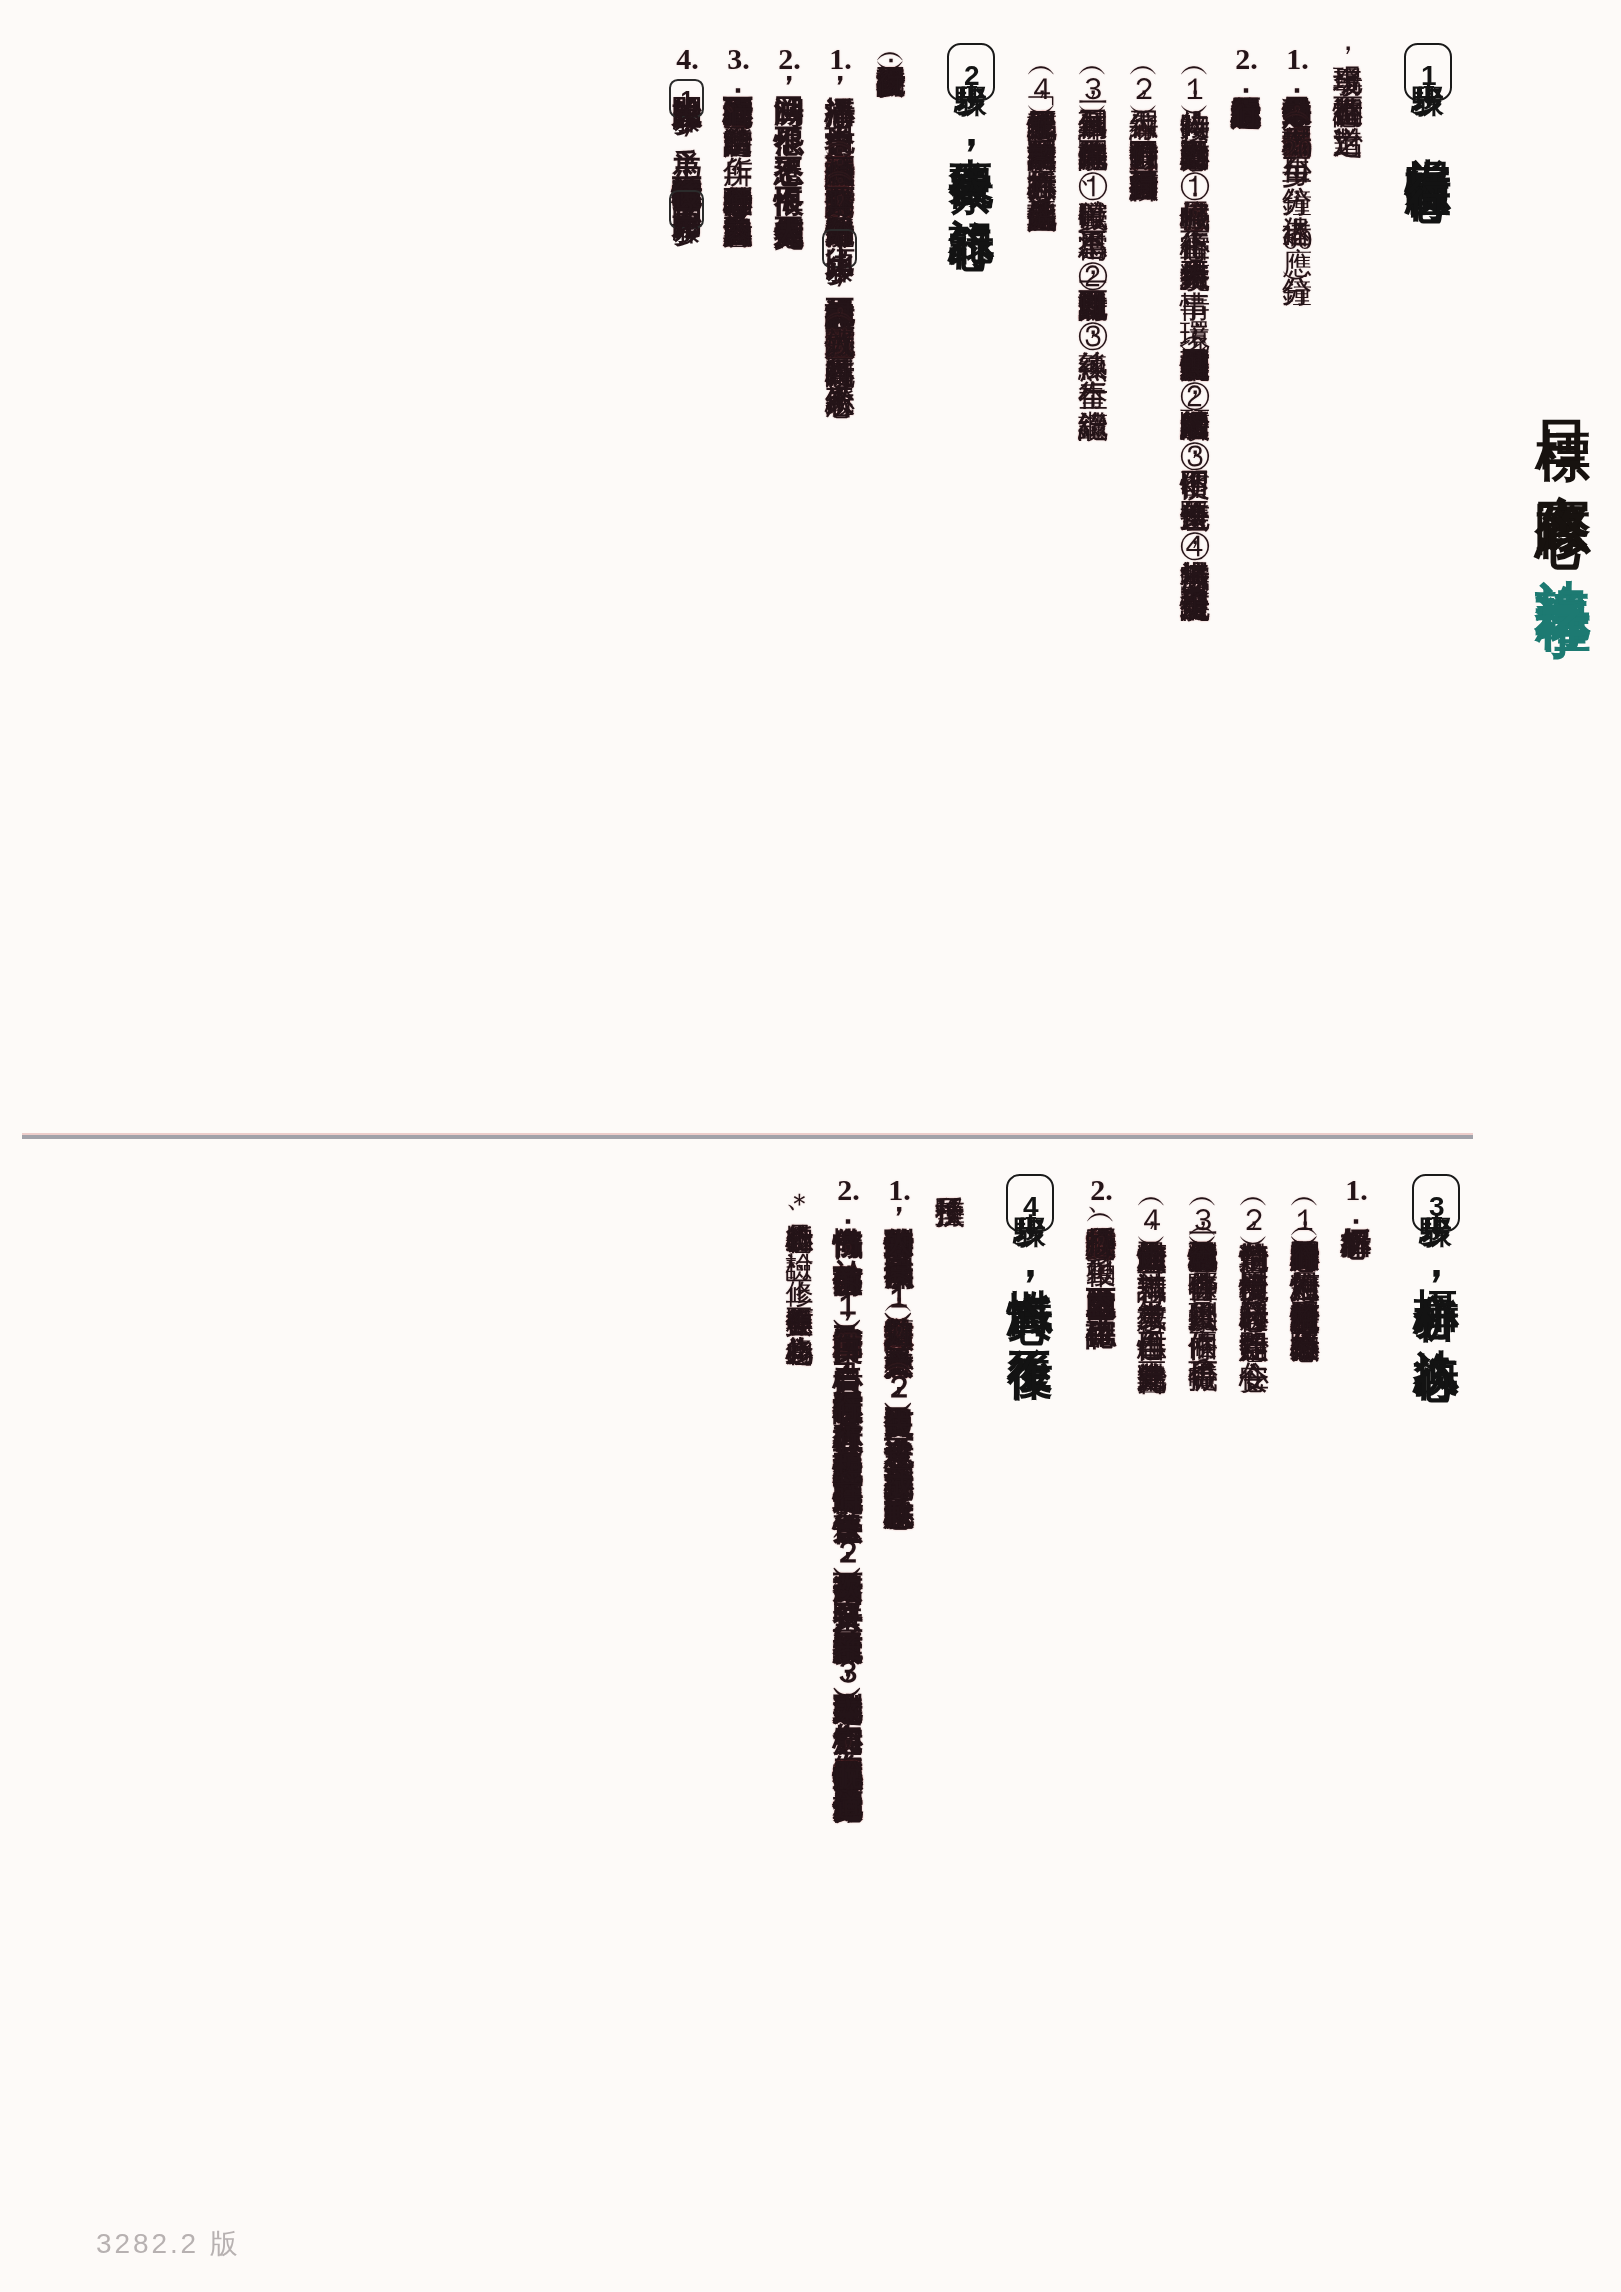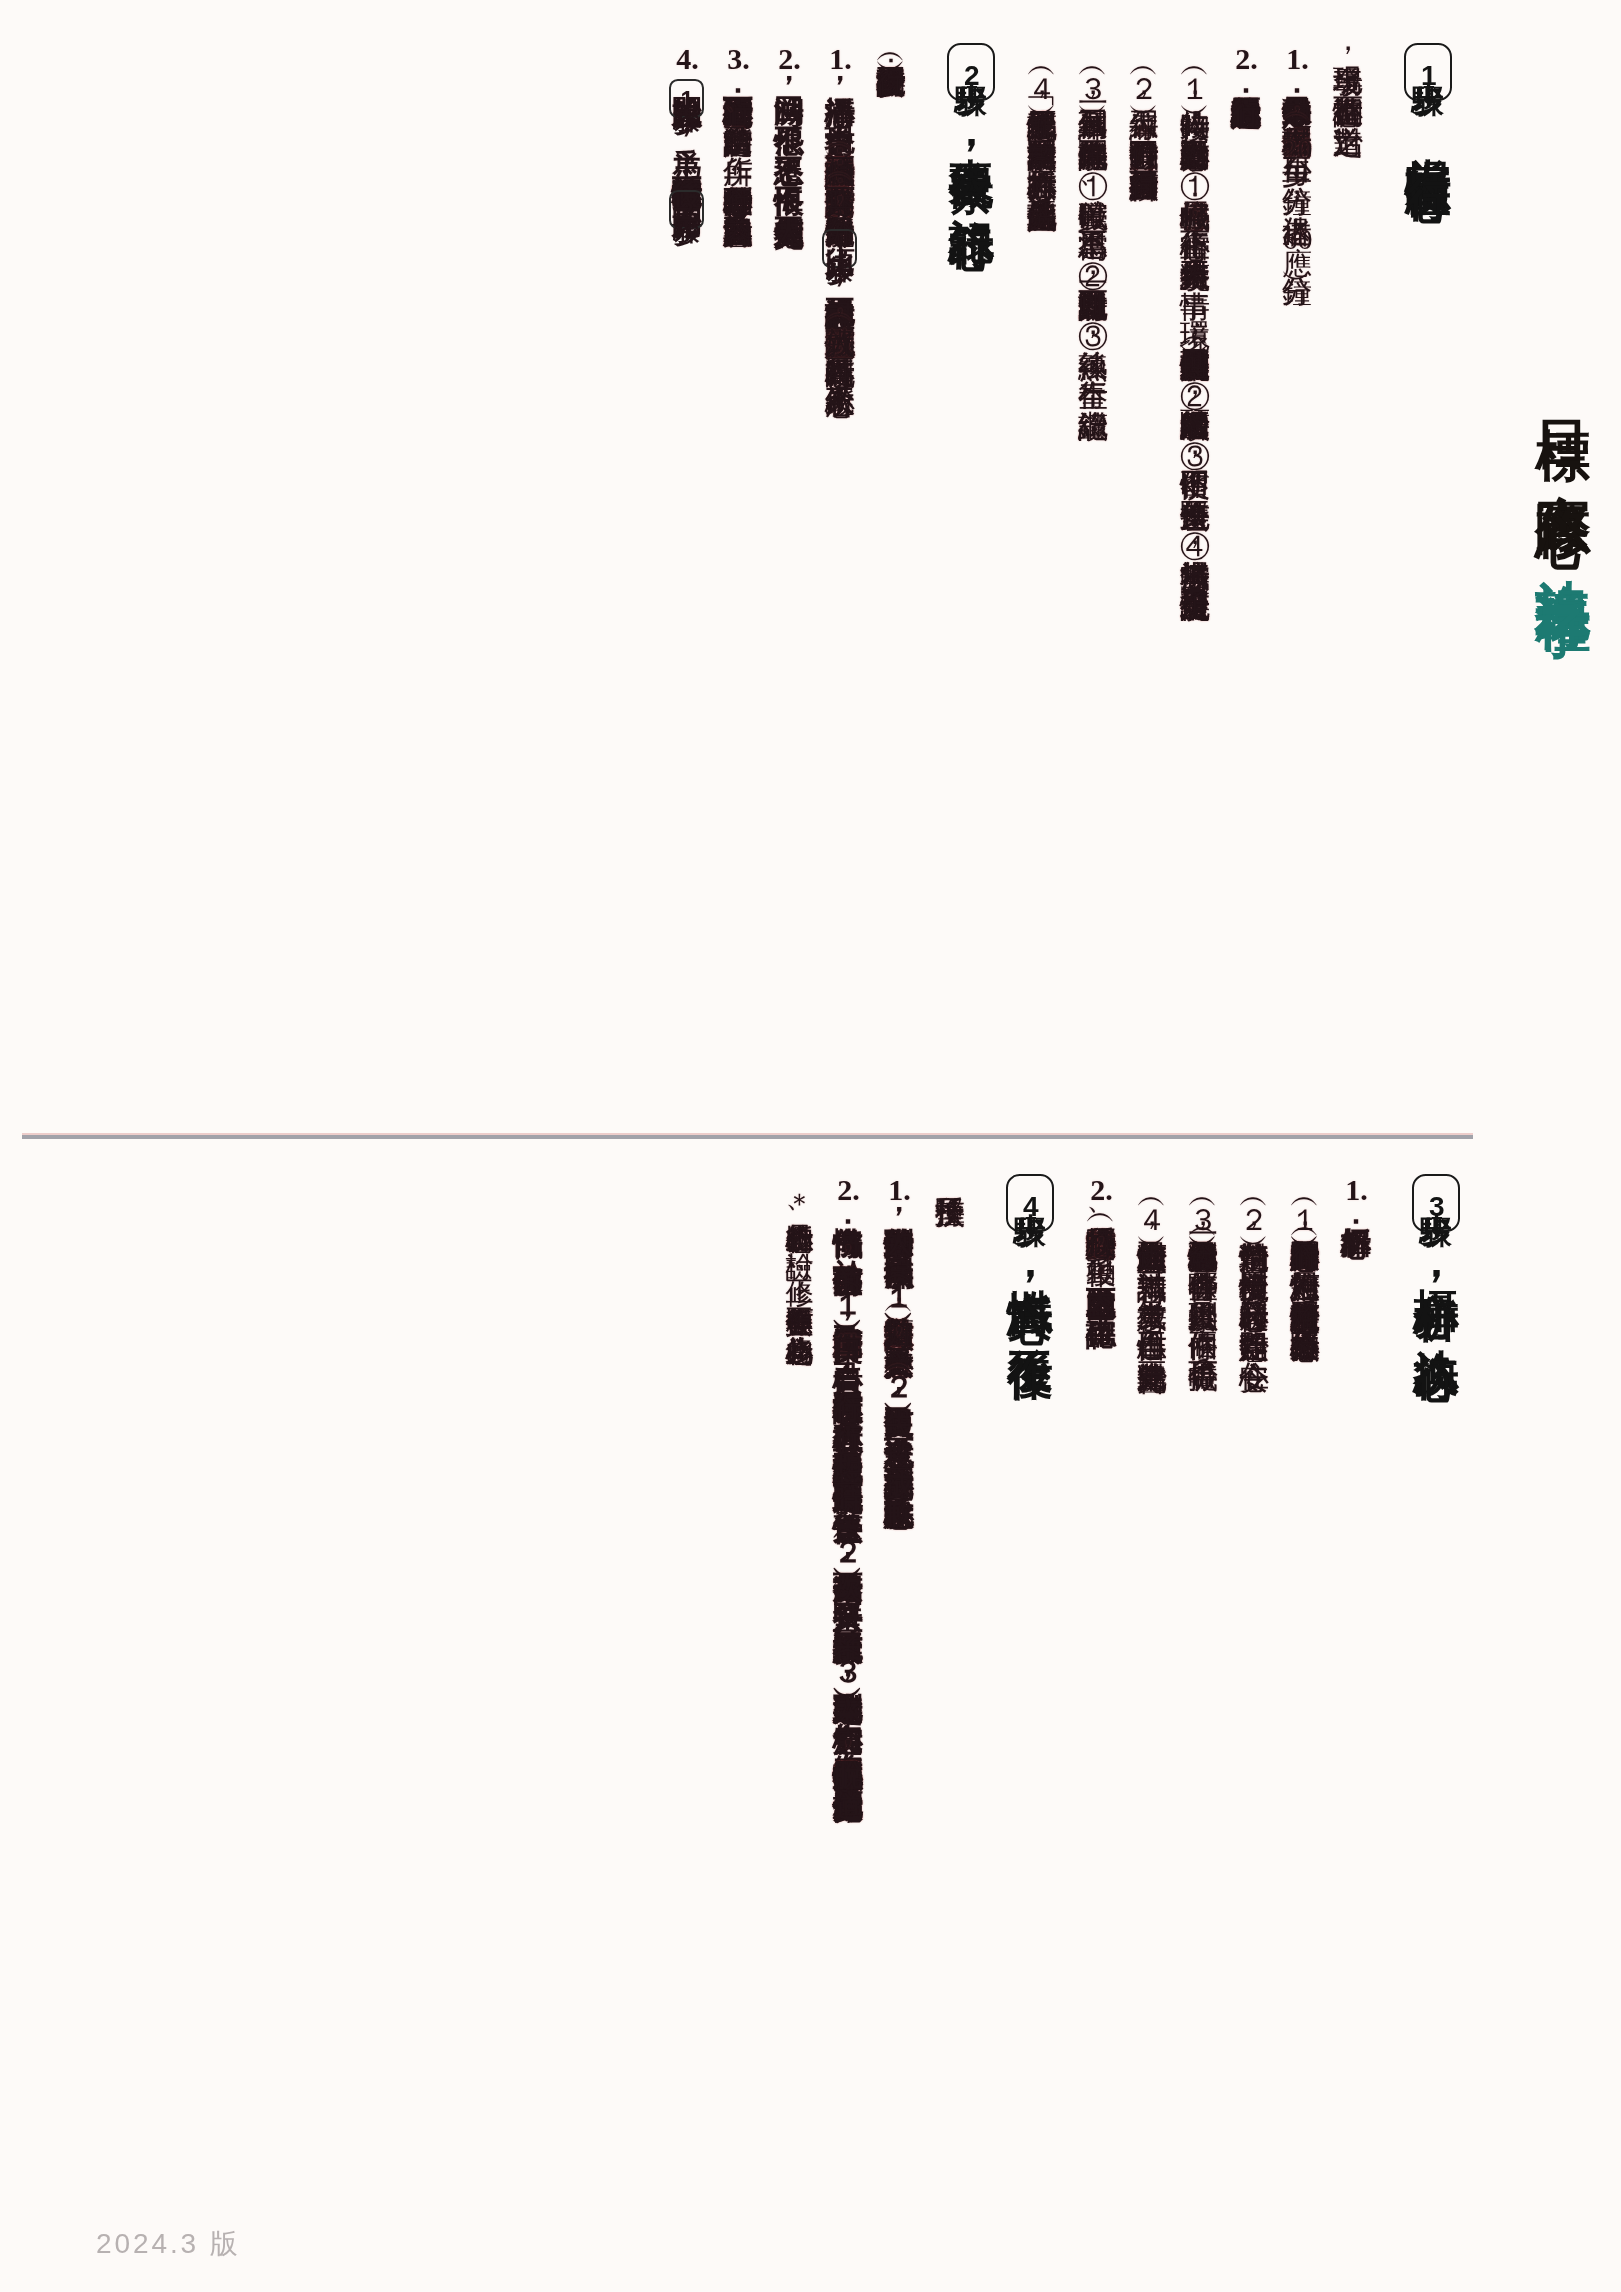--- a/index.html
+++ b/index.html
@@ -111,16 +111,16 @@
       <p class="para sub"><span class="rn">（３）思惟從情境（簡化對方一切行為）到自己心行爆發，會有哪些條件；以後察覺到具足一、兩個條件，可否提早喊停？</span></p>
       <p class="para sub"><span class="rn">（４）思惟如何令自己的對治作意廣大，可請示善知識、徵求善友意見，自己再作思惟，令此對治更臻完善</span></p>
       <p class="para item"><span class="rb tcy">2.</span><span class="rb">當終於作出改變的決定</span><span class="rn">（轉換成哪種心行、舉動後）</span><span class="rb">，就寫下以上的內容，再三確認。</span></p>
       <div class="step-head"><span class="step-badge">步驟<span class="num">4</span></span><span class="heading">懺悔責心，後不復作</span></div>
       <p class="para lead"><span class="rn">堅持汰換種子</span></p>
       <p class="para item"><span class="rb tcy">1.</span><span class="rb">針對事情牽涉到的人，事後予以圓滿：（１）該道歉的去道歉</span><span class="rn">（如寫道歉傳給對方，不必在意對方是否願意接受）</span><span class="rb">，（２）即使自己沒有過失，也可表達歉意；不必等到檢討完成，就先心意柔軟致歉。</span></p>
       <p class="para item"><span class="rb tcy">2.</span><span class="rb">佛前懺悔：於 佛菩薩聖像前，（１）將自己決定的作意向 佛稟白，自責己心，說明以後不復作何種心行、並改以何種心行；如果帶入情境說明就更理想，可令下次再遇到此情境時，快速警覺。（２）如是奉行十百千萬次，只要堅持，就有因緣眞正汰換種子。（３）對牽涉到此事之人，心無一切究責，總在 佛前以自身懺悔功德迴向他們早得解脫，亦依個人發願攝受他們畢竟成佛道</span></p>
       <p class="para note"><span class="rn">＊以上是初步的心行分析、檢討、修正、立誓發願不復作與願作等，此為修心之初步。</span></p>
     </div>
 
-  <div class="edition">2024.3 版</div>
+  <div class="edition">3282.2 版</div>
 
 </div>
 
 
 </body></html>

